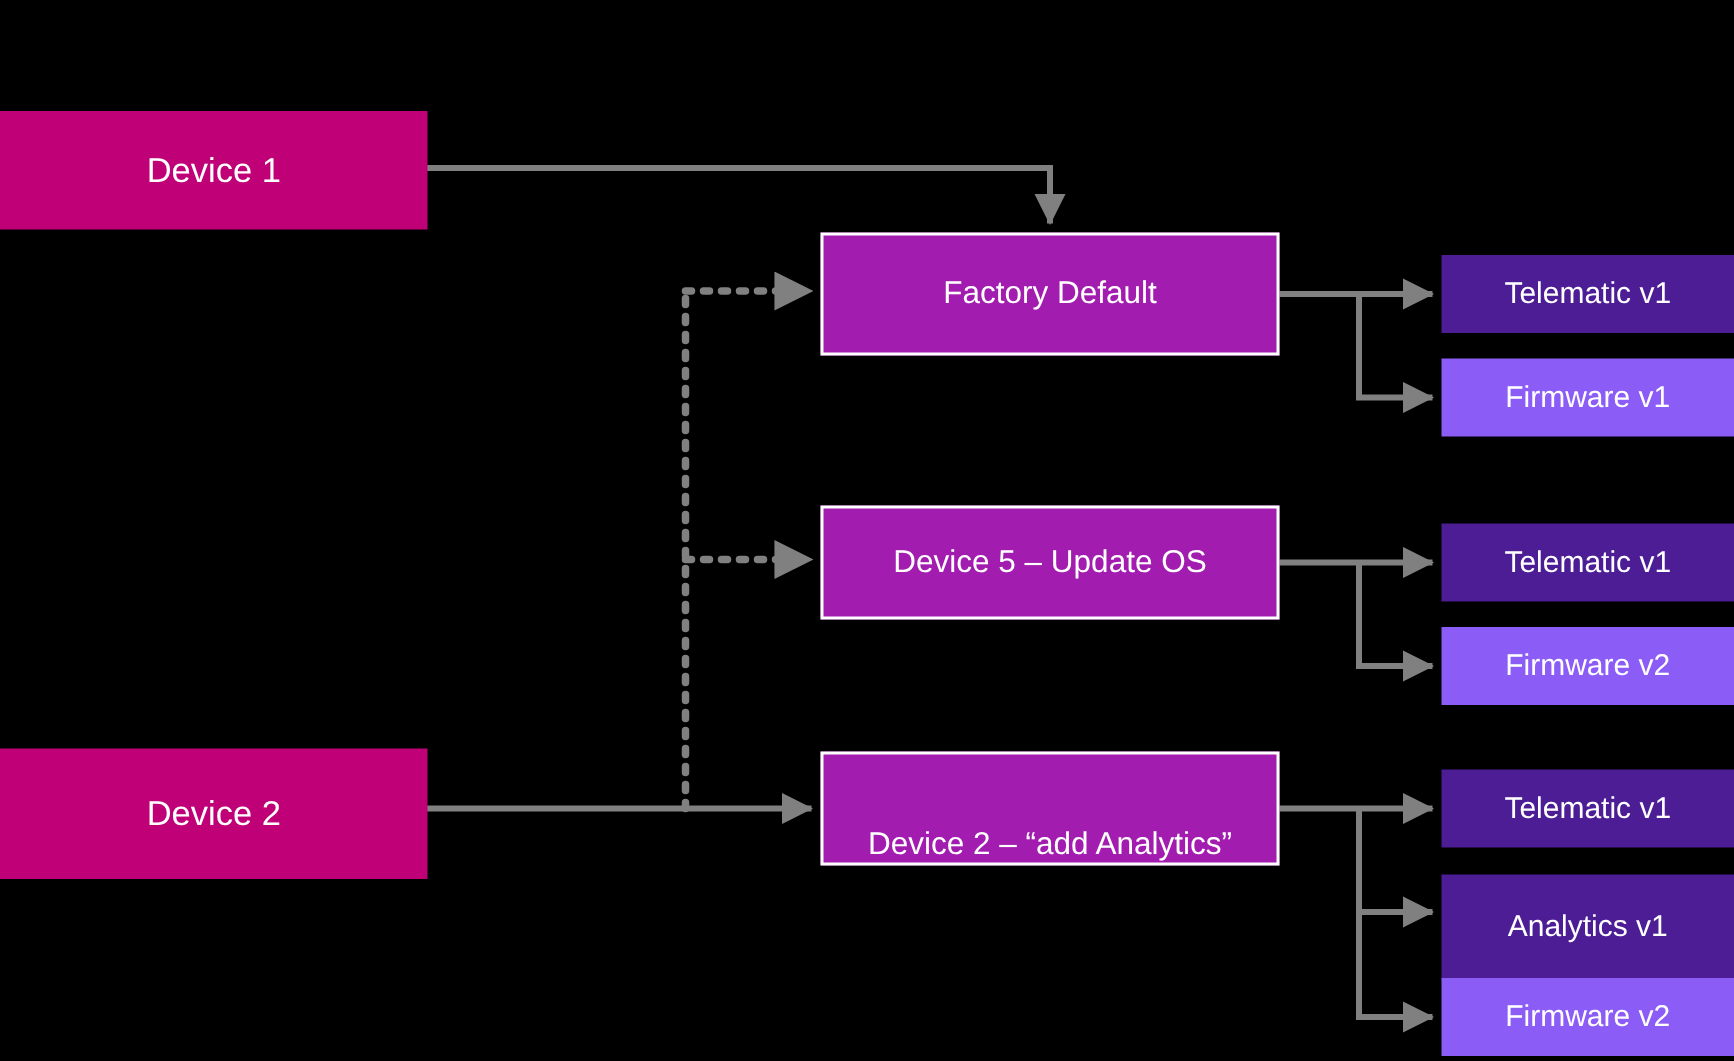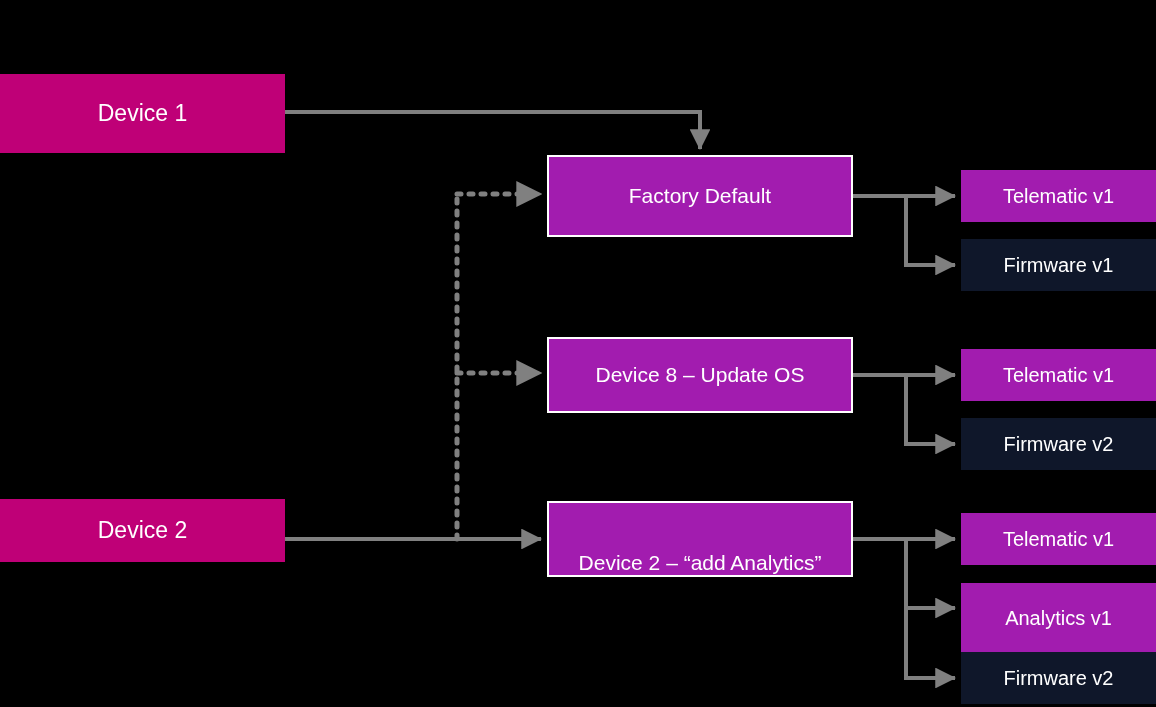--- a/index.html
+++ b/index.html
@@ -29,25 +29,25 @@
   .node-device {
     background: #bf0077;
     font-size: 23px;
   }
   .node-state {
     background: #a21caf;
     border: 2px solid #ffffff;
     font-size: 21px;
   }
   .node-comp-green {
-    background: #a21caf;
+    background: #4c1d95;
     font-size: 20px;
   }
   .node-comp-purple {
-    background: #0f172a;
+    background: #8b5cf6;
     font-size: 20px;
   }
   #edges {
     position: absolute;
     left: 0;
     top: 0;
     width: 1156px;
     height: 707px;
     pointer-events: none;
   }
@@ -82,30 +82,30 @@
 
     <path d="M 853 539 L 955 539" fill="none" stroke="#808080" stroke-width="4" marker-end="url(#arrow)"></path>
     <path d="M 906 539 L 906 608 L 955 608" fill="none" stroke="#808080" stroke-width="4" marker-end="url(#arrow)"></path>
     <path d="M 906 608 L 906 678 L 955 678" fill="none" stroke="#808080" stroke-width="4" marker-end="url(#arrow)"></path>
   </svg>
 
   <div class="node node-device" style="left:0px; top:74px; width:285px; height:79px;">
     <span>Device 1</span>
   </div>
 
-  <div class="node node-device" style="left:0px; top:499px; width:285px; height:63px;">
+  <div class="node node-device" style="left:0px; top:499px; width:285px; height:87px;">
     <span>Device 2</span>
   </div>
 
   <div class="node node-state" style="left:547px; top:155px; width:306px; height:82px;">
     <span>Factory Default</span>
   </div>
 
   <div class="node node-state" style="left:547px; top:337px; width:306px; height:76px;">
-    <span>Device 8 – Update OS</span>
+    <span>Device 5 – Update OS</span>
   </div>
 
   <div class="node node-state" style="left:547px; top:501px; width:306px; height:76px;align-items:flex-end;">
     <span>Device 2 – “add Analytics”</span>
   </div>
 
   <div class="node node-comp-green" style="left:961px; top:170px; width:195px; height:52px;">
     <span>Telematic v1</span>
   </div>
   <div class="node node-comp-purple" style="left:961px; top:239px; width:195px; height:52px;">

